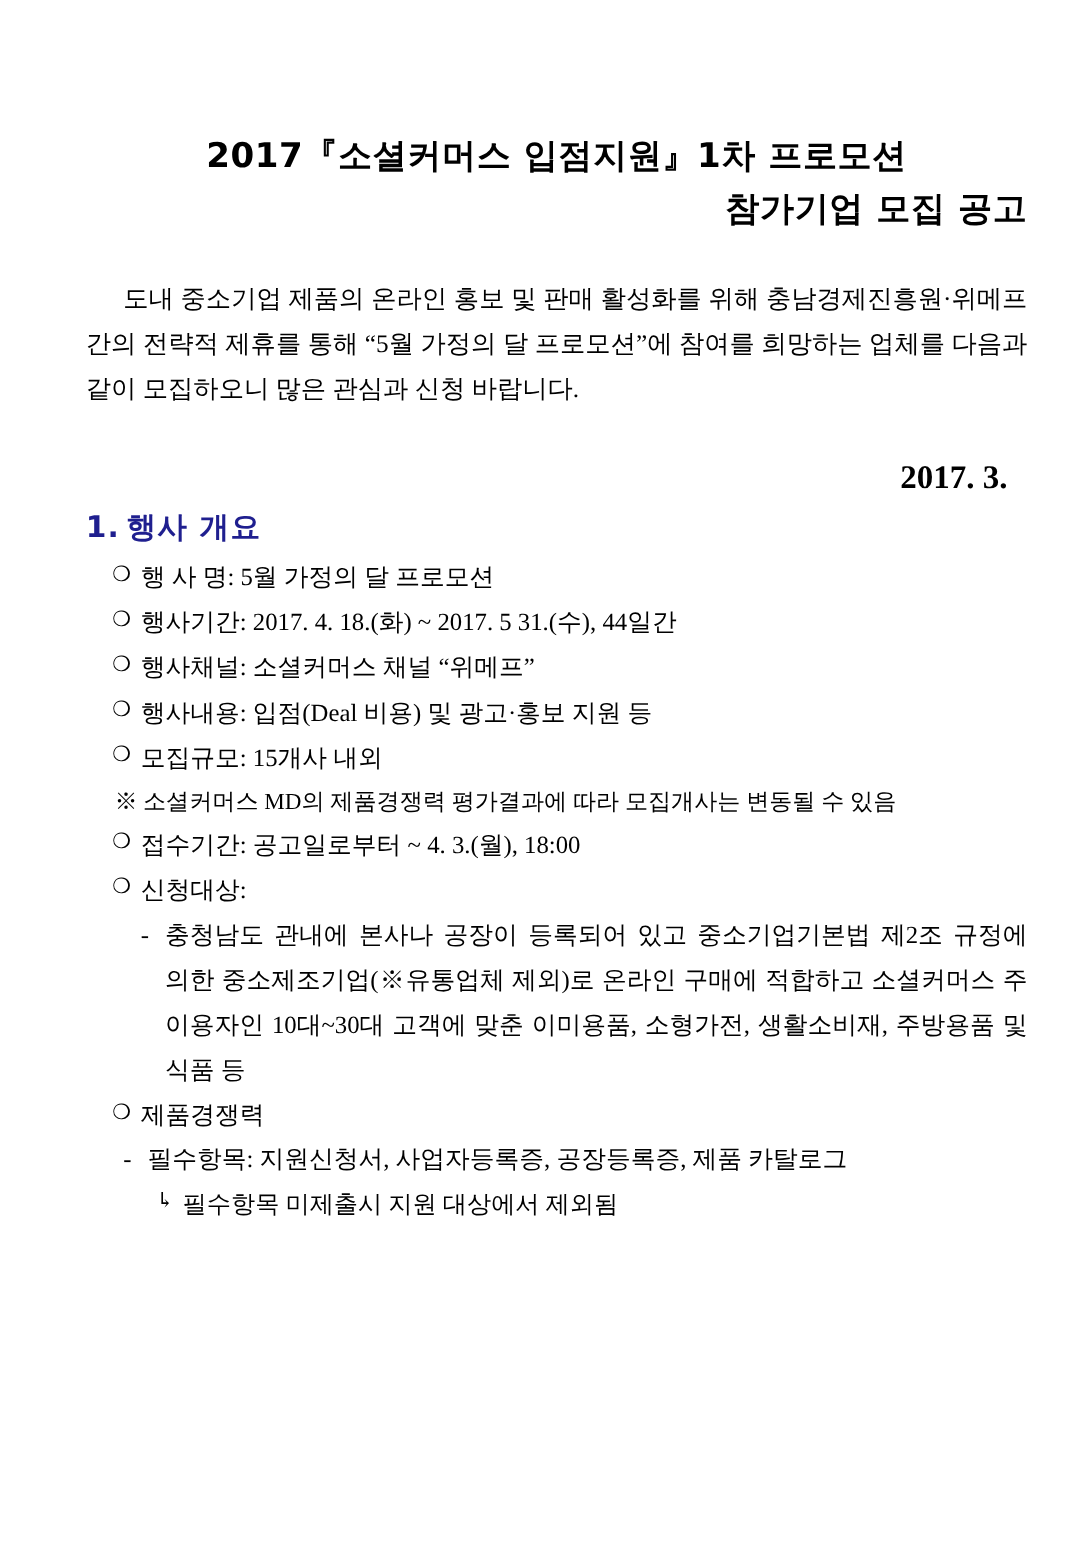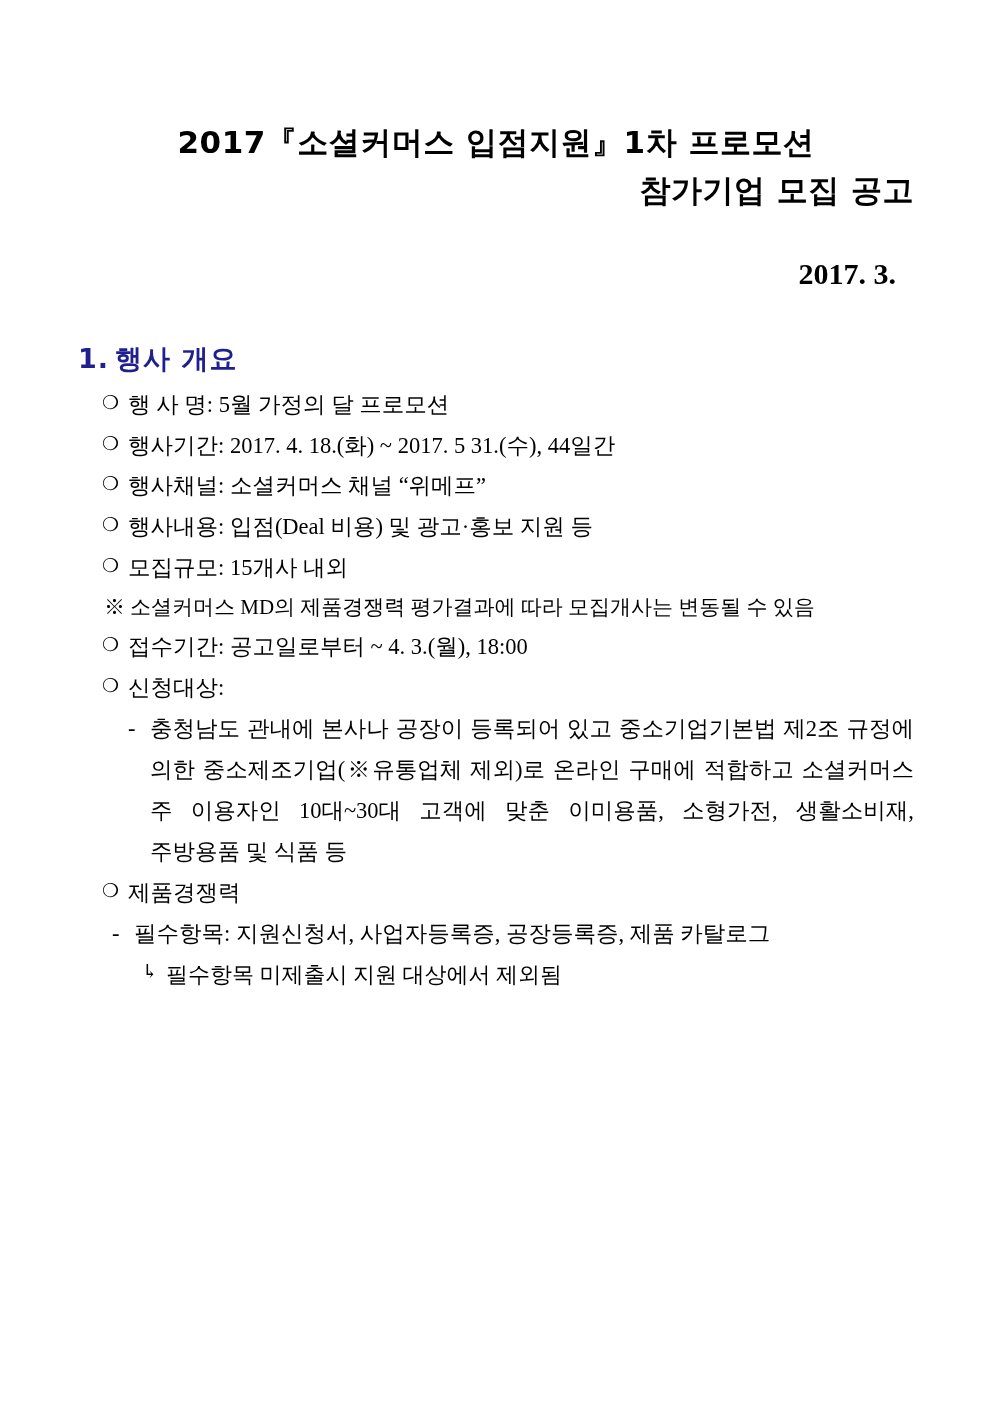--- a/index.html
+++ b/index.html
@@ -12,21 +12,21 @@
     height: 1403px;
     font-family: "Liberation Serif", "DejaVu Serif", serif;
     color: #000000;
     position: relative;
     overflow: hidden;
   }
   .page {
     width: 992px;
     height: 1403px;
     box-sizing: border-box;
-    padding: 118px 78px 40px 78px;
+    padding: 118px 58px 40px 78px;
     position: relative;
   }
 
   
   .title-block {
     text-align: center;
     font-family: "DejaVu Sans", "Liberation Sans", sans-serif;
     font-weight: bold;
     font-size: 31px;
     line-height: 1.55;
@@ -59,21 +59,20 @@
   .signature .date { display: block; }
   .signature .issuer { display: block; }
 
   
   .section-heading {
     color: #1f1f8f;
     font-family: "DejaVu Sans", "Liberation Sans", sans-serif;
     font-weight: bold;
     font-size: 27px;
     letter-spacing: 1px;
-    margin-top: 40px;
     margin-bottom: 8px;
   }
   .section-heading .num { margin-right: 6px; }
 
   
   ul.bullets {
     list-style: none;
     margin: 0;
     padding: 0 0 0 24px;
   }
@@ -140,20 +139,21 @@
 </head>
 <body>
 
 <div class="page">
 
   <div class="title-block">
     <span class="title-line-1">2017『소셜커머스 입점지원』1차 프로모션</span>
     <span class="title-line-2">참가기업 모집 공고</span>
   </div>
 
+  <p class="intro">도내 중소기업 제품의 온라인 홍보 및 판매 활성화를 위해 충남경제진흥원·위메프 간의 전략적 제휴를 통해 “5월 가정의 달 프로모션”에 참여를 희망하는 업체를 다음과 같이 모집하오니 많은 관심과 신청 바랍니다.</p>
 
   <div class="signature">
     <span class="date">2017. 3.</span>
   </div>
 
   <div class="section-heading">
     <span class="num">1.</span><span>행사 개요</span>
   </div>
 
   <ul class="bullets">

